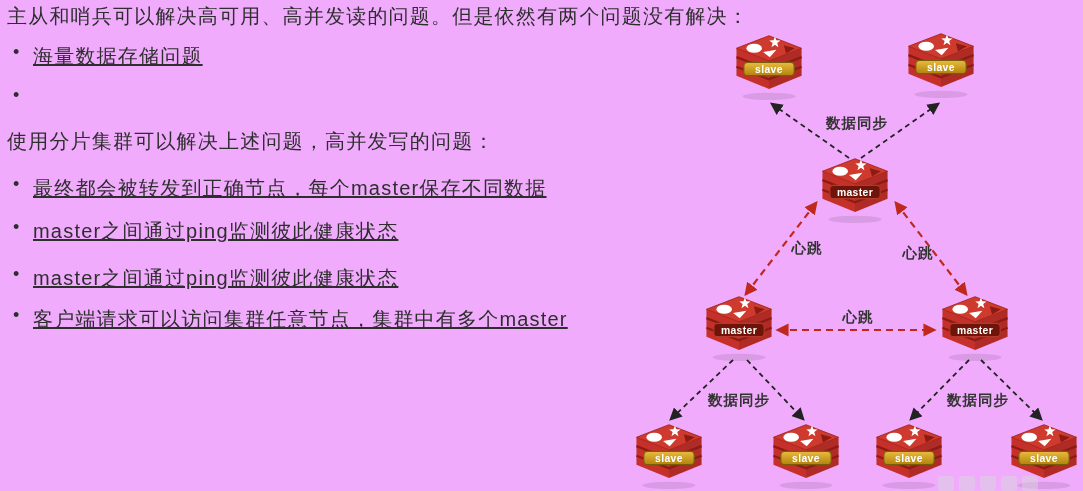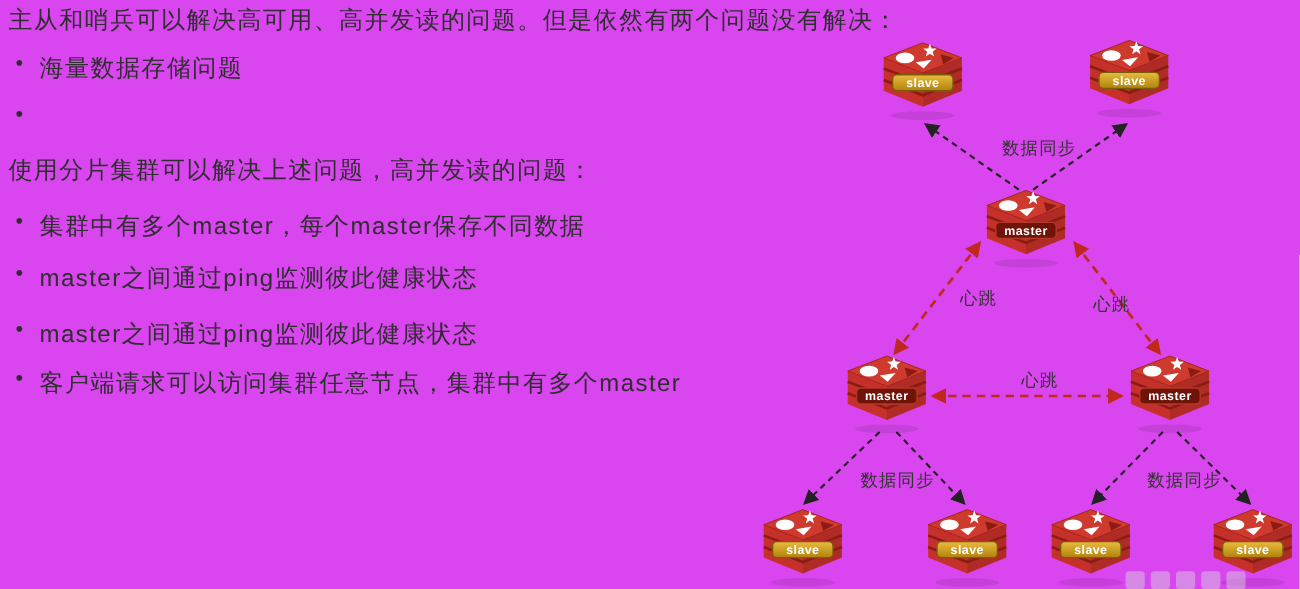--- a/index.html
+++ b/index.html
@@ -1,38 +1,38 @@
 <!DOCTYPE html>
 <html><head>
 <meta charset="utf-8">
 <style>
   html,body{margin:0;padding:0;background:#fff;}
-  #page{position:relative;width:1083px;height:491px;background:#d946ef;overflow:hidden;
+  #page{position:relative;width:1083px;height:491px;background:#f0abfc;overflow:hidden;
         font-family:"Liberation Sans","DejaVu Sans",sans-serif;color:#2e2e2e;}
 
   
   .line{position:absolute;white-space:nowrap;font-size:20px;letter-spacing:1.2px;color:#2e2e2e;}
   .line .txt{display:inline-block;}
   .para{left:7px;font-weight:500;}
   .bul{left:0;font-weight:500;}
   .bul .dot{position:absolute;left:13px;top:-1px;font-size:18px;color:#2e2e2e;}
-  .bul .txt{margin-left:33px;}
+  .bul .txt{margin-left:33px;text-decoration:underline;}
   .ln0{top:3px;}  .ln1{top:43px;} .ln2{top:86px;} .ln3{top:128px;}
   .ln4{top:175px;} .ln5{top:218px;} .ln6{top:265px;} .ln7{top:306px;}
 
   
   #edges{position:absolute;left:0;top:0;width:1083px;height:491px;pointer-events:none;z-index:1;}
   .node{position:absolute;width:74px;height:67px;z-index:2;text-align:right;}
   .node svg{width:74px;height:67px;display:block;}
   .n0{left:732px;top:34px;} .n1{left:904px;top:32px;} .n2{left:818px;top:157px;}
   .n3{left:702px;top:295px;} .n4{left:938px;top:295px;}
   .n5{left:632px;top:423px;} .n6{left:769px;top:423px;} .n7{left:872px;top:423px;} .n8{left:1007px;top:423px;}
 
-  .edge-label{position:absolute;z-index:3;font-size:14.5px;color:#333;text-align:right;
-              letter-spacing:1px;font-weight:400;white-space:nowrap;}
+  .edge-label{position:absolute;z-index:3;font-size:14.5px;color:#333;text-align:center;
+              letter-spacing:1px;font-weight:700;white-space:nowrap;}
   .elab-sync-top{left:817px;top:114px;width:80px;}
   .elab-hb-left{left:783px;top:239px;width:48px;}
   .elab-hb-right{left:894px;top:244px;width:48px;}
   .elab-hb-mid{left:834px;top:308px;width:48px;}
   .elab-sync-bl{left:699px;top:391px;width:80px;}
   .elab-sync-br{left:938px;top:391px;width:80px;}
 
   .ptext{font-family:"Liberation Sans","DejaVu Sans",sans-serif;font-size:14px;font-weight:bold;
          fill:#ffffff;text-anchor:middle;letter-spacing:.5px;}
 
@@ -50,25 +50,25 @@
     <span class="txt">主从和哨兵可以解决高可用、高并发读的问题。但是依然有两个问题没有解决：</span>
   </div>
   <div class="line bul ln1">
     <span class="dot">•</span>
     <span class="txt">海量数据存储问题</span>
   </div>
   <div class="line bul ln2">
     <span class="dot">•</span>
   </div>
   <div class="line para ln3">
-    <span class="txt">使用分片集群可以解决上述问题，高并发读的问题：</span>
+    <span class="txt">使用分片集群可以解决上述问题，高并发写的问题：</span>
   </div>
   <div class="line bul ln4">
     <span class="dot">•</span>
-    <span class="txt">集群中有多个master，每个master保存不同数据</span>
+    <span class="txt">最终都会被转发到正确节点，每个master保存不同数据</span>
   </div>
   <div class="line bul ln5">
     <span class="dot">•</span>
     <span class="txt">master之间通过ping监测彼此健康状态</span>
   </div>
   <div class="line bul ln6">
     <span class="dot">•</span>
     <span class="txt">master之间通过ping监测彼此健康状态</span>
   </div>
   <div class="line bul ln7">

